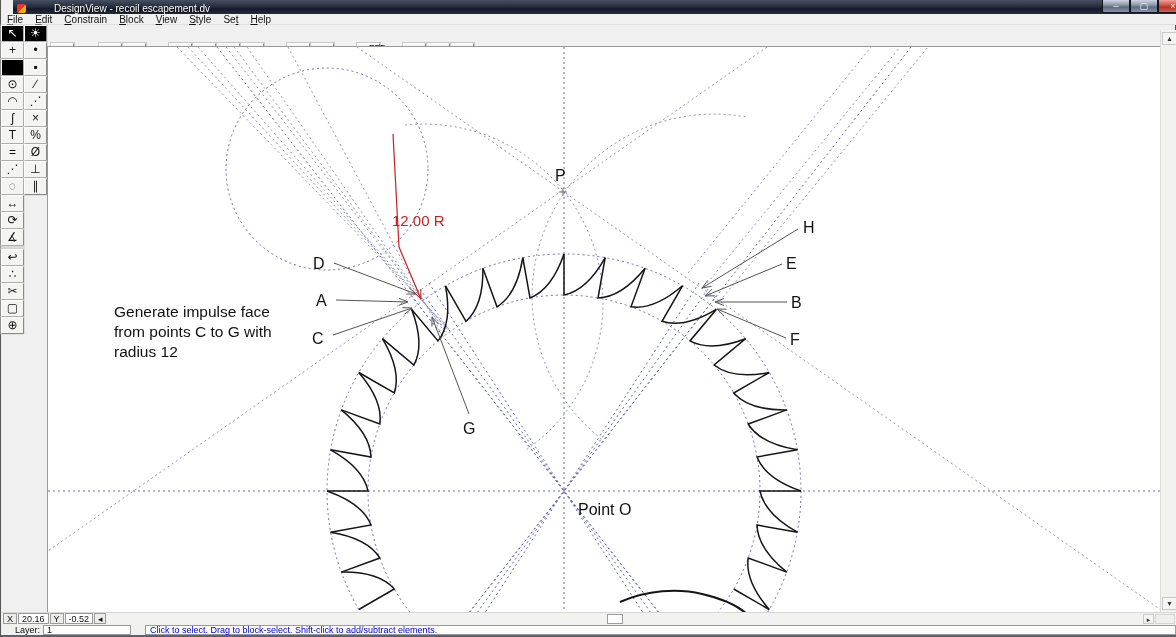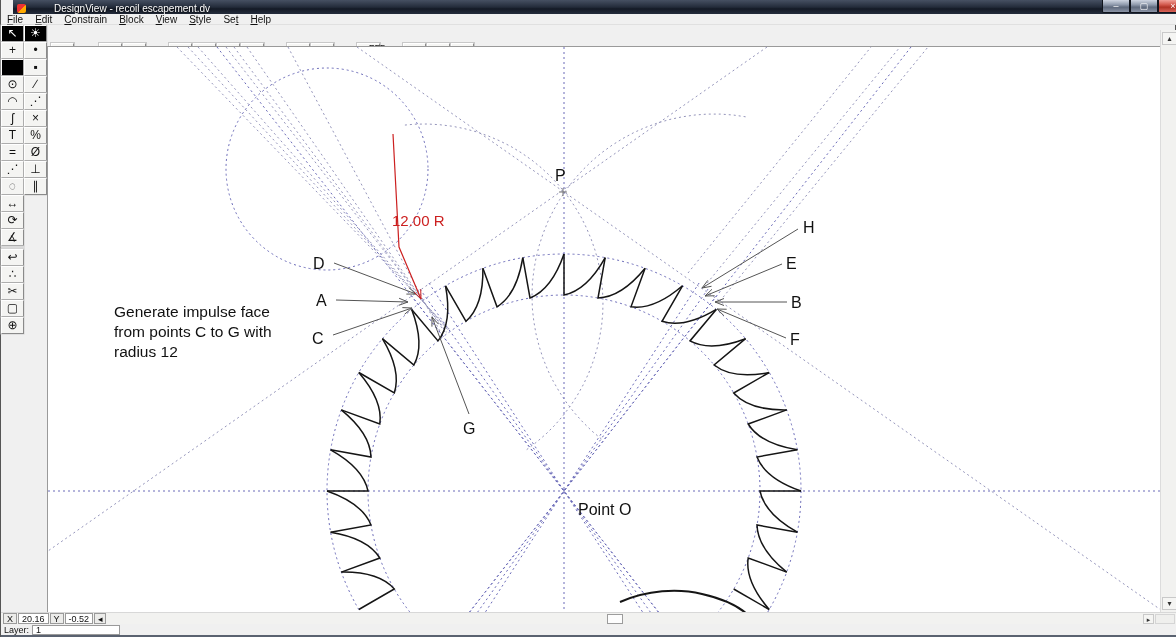--- a/index.html
+++ b/index.html
@@ -83,21 +83,21 @@
   #coords { position:absolute; left:2px; top:612px; height:12px; display:flex; align-items:center;
     font-size:9px; color:#111; }
   .coord-box { height:11px; line-height:10px; background:#fff; border:1px solid #9a9a9a;
     padding:0 3px; margin-right:1px; }
   .coord-label { background:#ececea; }
   #coord-flip { width:12px; text-align:center; background:#ececea; }
 
   
   #statusbar { position:absolute; left:0; top:624px; width:1176px; height:11px;
     background:#f0f0f0; display:flex; align-items:center; font-size:9px; color:#111; }
-  #layer-label { margin-left:3px; }
+  #layer-label { margin-left:14px; }
   #layer-box { width:88px; height:10px; line-height:9px; background:#fff;
     border:1px solid #9a9a9a; margin-left:3px; padding:0 3px; }
   #hint-box { flex:1; height:10px; line-height:9px; background:#fdfdfd;
     border:1px solid #9a9a9a; margin:0 1px 0 14px; padding:0 4px; color:#0000cc; }
   #frame-bottom { position:absolute; left:0; top:635px; width:1176px; height:2px; background:#5a6270; }
 </style>
 </head>
 <body>
 
 <div id="app">
@@ -374,15 +374,16 @@
     <div class="coord-box coord-label">X</div>
     <div class="coord-box">20.16</div>
     <div class="coord-box coord-label">Y</div>
     <div class="coord-box">-0.52</div>
     <div class="coord-box" id="coord-flip">◂</div>
   </div>
 
   <div id="statusbar">
     <span id="layer-label">Layer:</span>
     <div id="layer-box">1</div>
+    <div id="hint-box">Click to select.  Drag to block-select.  Shift-click to add/subtract elements.</div>
   </div>
   <div id="frame-bottom"></div>
 </div>
 
 </body></html>

